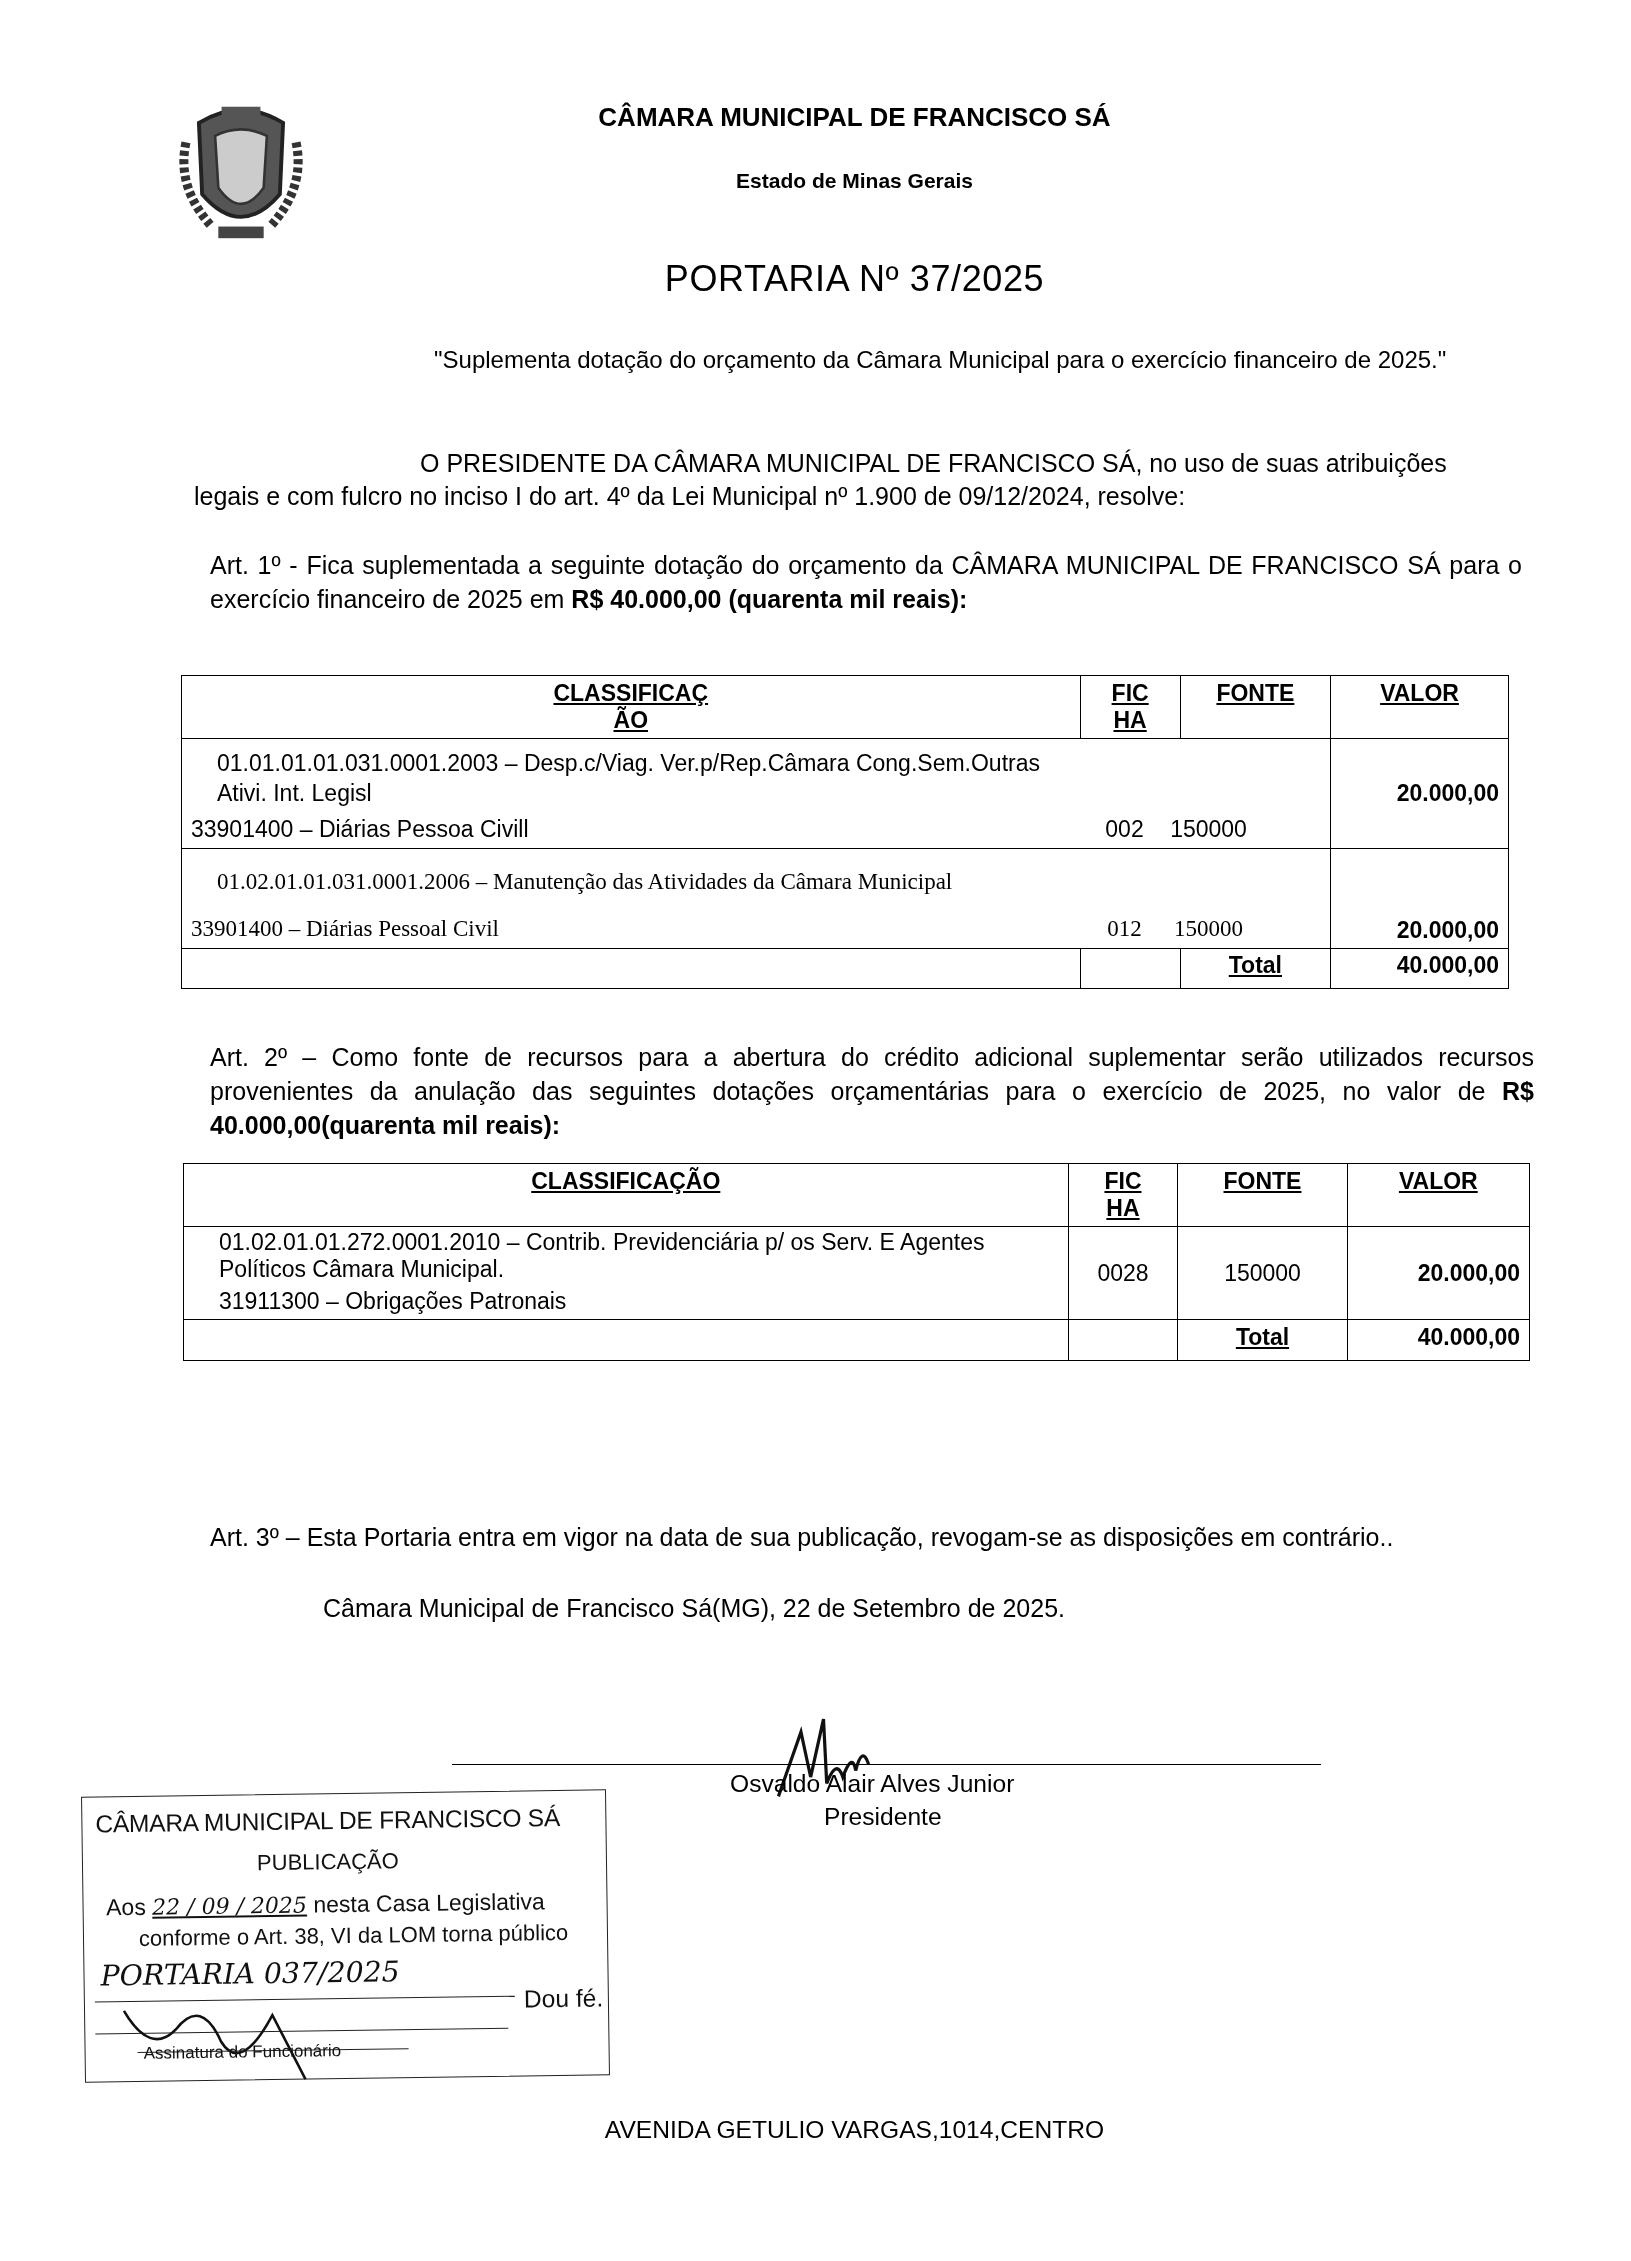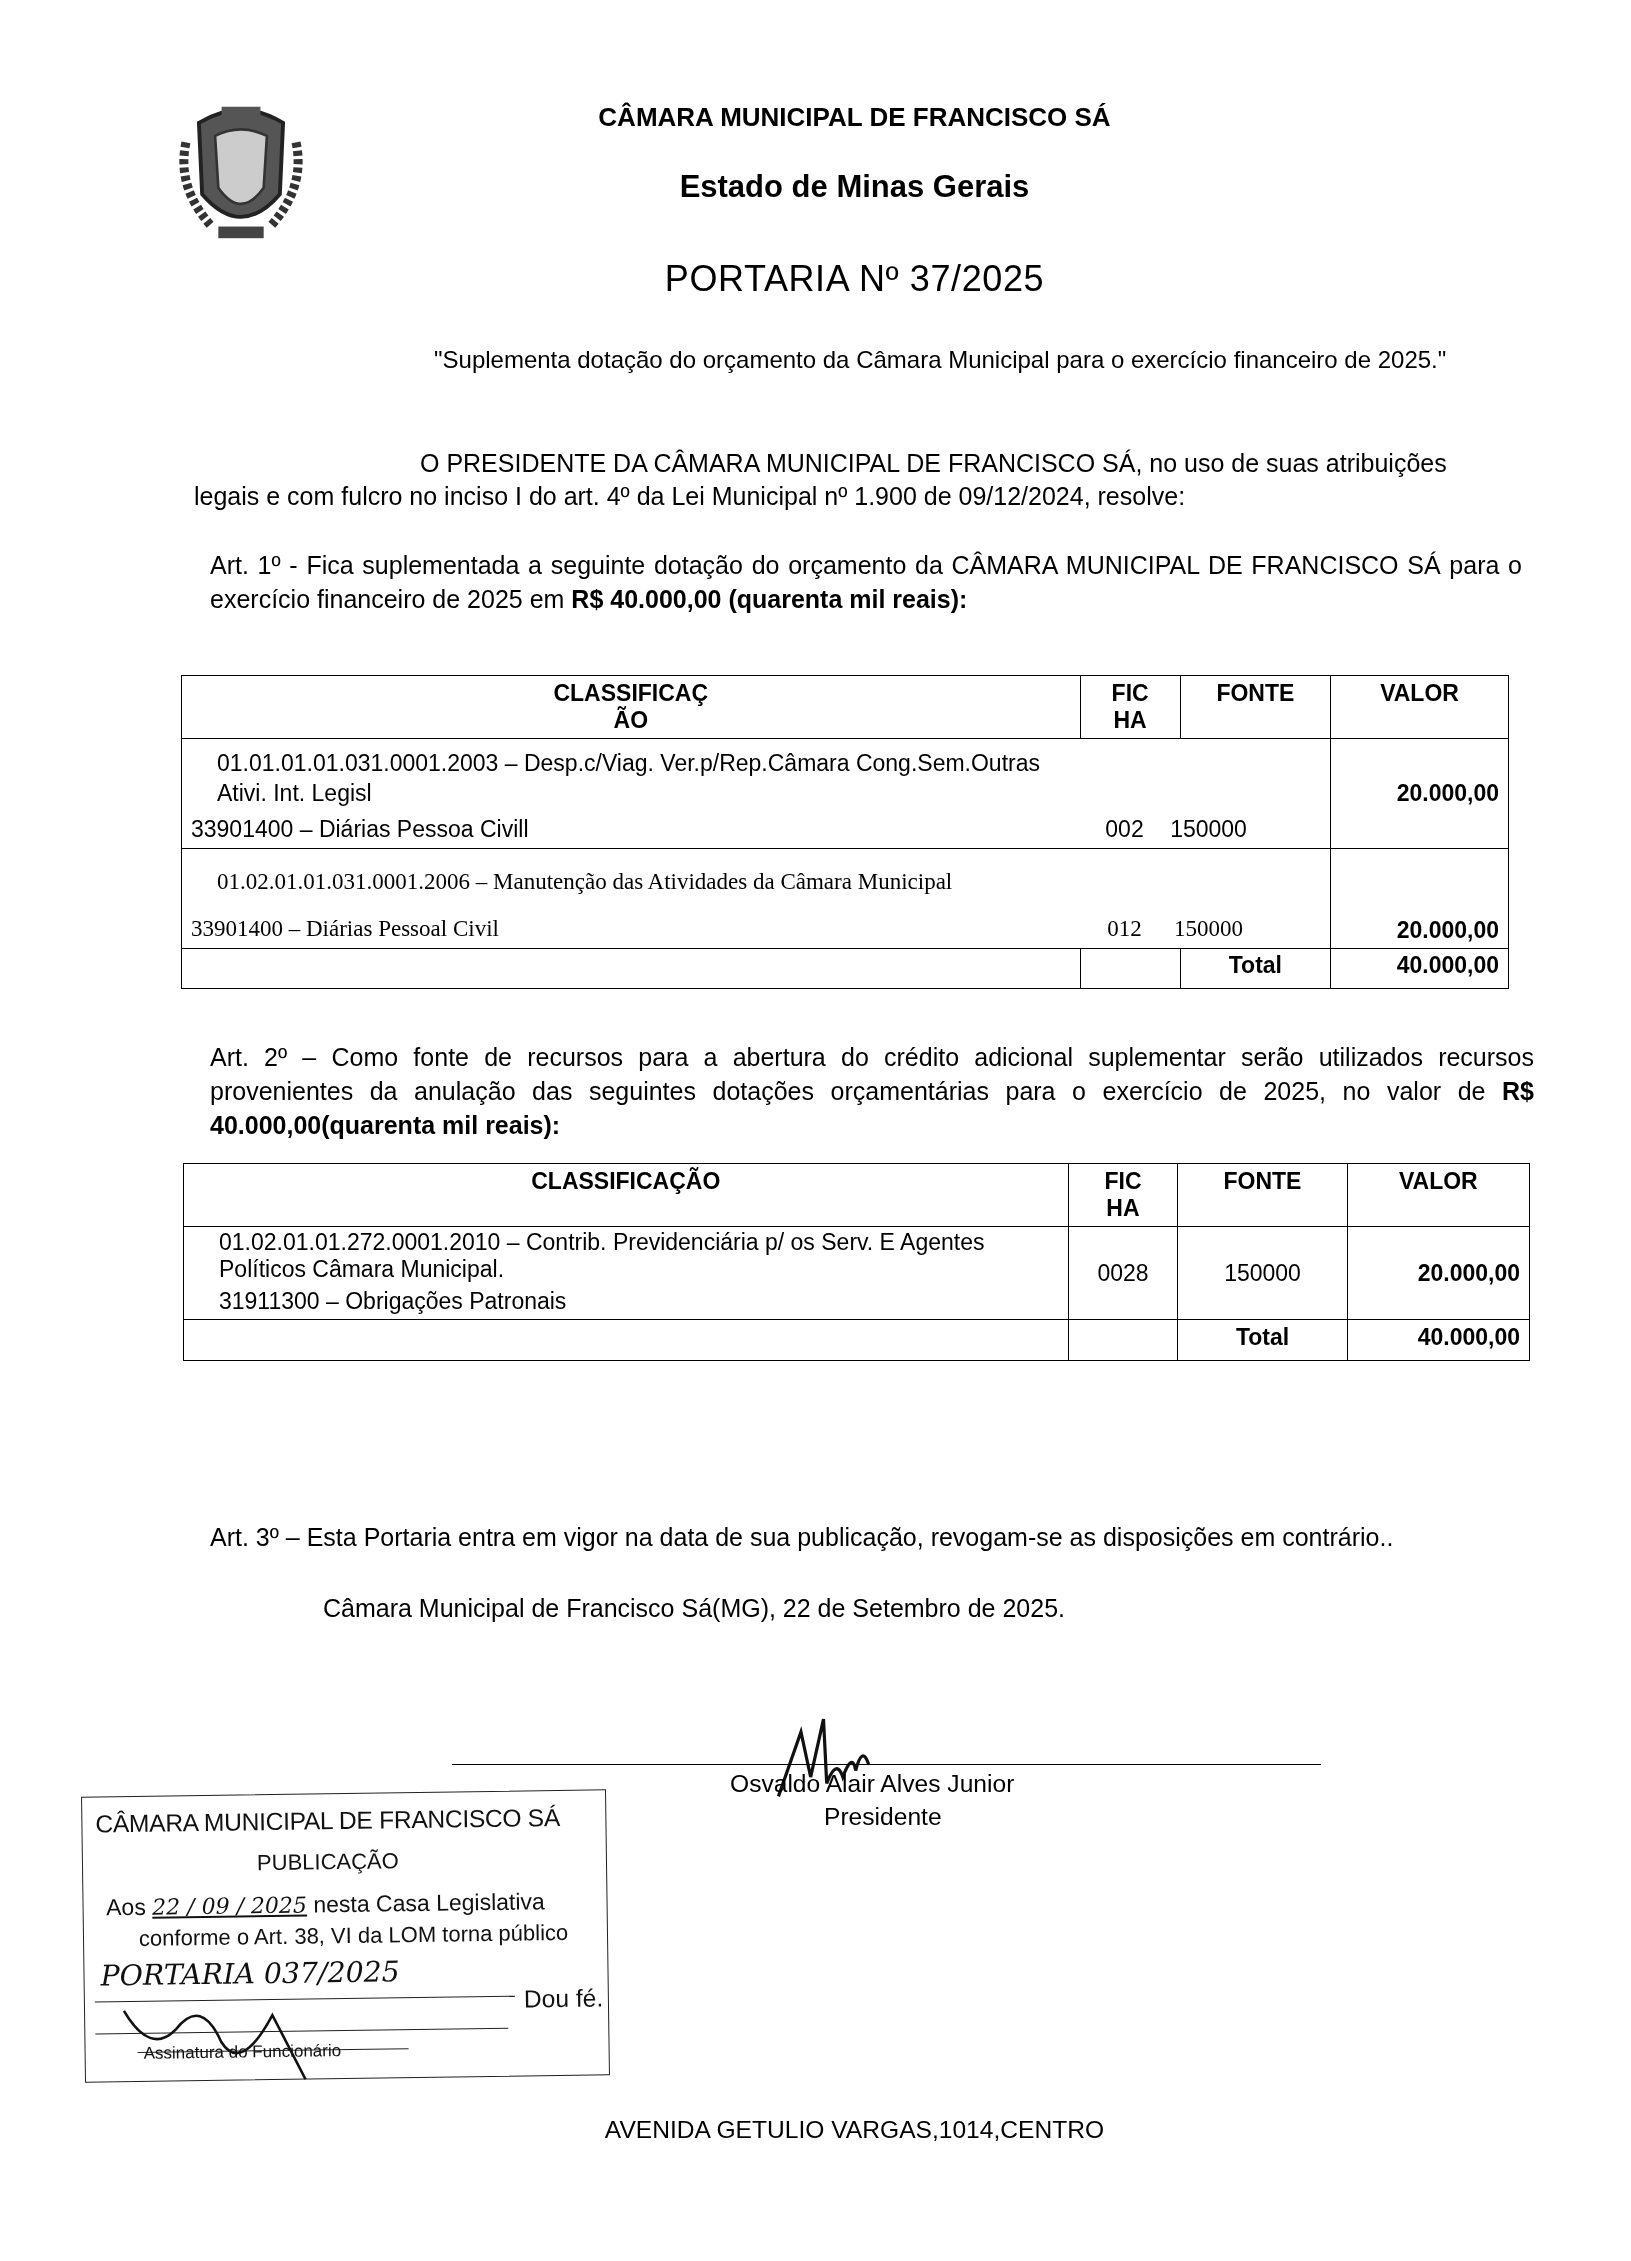--- a/index.html
+++ b/index.html
@@ -1,35 +1,35 @@
 <!DOCTYPE html>
 <html style="font-size:10.3px"><head>
 <meta charset="utf-8">
 <style>
   html, body { margin:0; padding:0; background:#ffffff; }
   body { width:1631px; height:2261px; position:relative; overflow:hidden;
          font-family:"Liberation Sans", sans-serif; color:#000; }
   .abs { position:absolute; }
   .crest { left:173px; top:97px; width:136px; height:149px; }
   .hdr1 { left:0; width:1631px; top:102px; text-align:center; font-weight:bold; font-size:26px; padding-left:78px; box-sizing:border-box; }
-  .hdr2 { left:0; width:1631px; top:169px; text-align:center; font-weight:bold; font-size:31px; padding-left:78px; box-sizing:border-box; }
+  .hdr2 { left:0; width:1631px; top:169px; text-align:center; font-weight:bold; font-size:21px; padding-left:78px; box-sizing:border-box; }
   .title { left:0; width:1631px; top:258px; text-align:center; font-size:36px; padding-left:78px; box-sizing:border-box; letter-spacing:0.6px; }
   .ementa { left:434px; top:346px; font-size:24px; }
   .para { font-size:25px; line-height:34px; }
   .p1a { left:420px; top:446px; }
   .p1b { left:194px; top:479px; }
   .art1 { left:210px; top:548px; width:1312px; text-align:justify; text-align-last:left; }
   .art2 { left:210px; top:1040px; width:1324px; text-align:justify; }
   .art3 { left:210px; top:1520px; }
   .dateline { left:323px; top:1591px; }
   b { font-weight:bold; }
 
   table.t { position:absolute; border-collapse:collapse; font-size:23px; }
   table.t td { border:1.9px solid #000; vertical-align:top; padding:3.9px 9px; }
-  .t th, .t .h { font-weight:bold; text-align:center; }
+  .t th, .t .h { font-weight:bold; text-align:center;text-decoration:underline; }
   .t1 { left:181px; top:675px; width:1328px; }
   .t2 { left:183px; top:1163px; width:1347px; }
   .val { text-align:right; font-weight:bold; text-decoration-thickness:2.6px; text-underline-offset:3.9px; }
   .cls { line-height:30px; }
   .ctr { text-align:center; }
 
   .sigline { left:452px; top:1764px; width:869px; border-top:1.9px solid #000; }
   .signame { left:730px; top:1770px; font-size:24.6px; }
   .sigrole { left:824px; top:1803px; font-size:24.6px; }
   .sigscribble { left:772px; top:1706px; width:103px; height:97px; }

